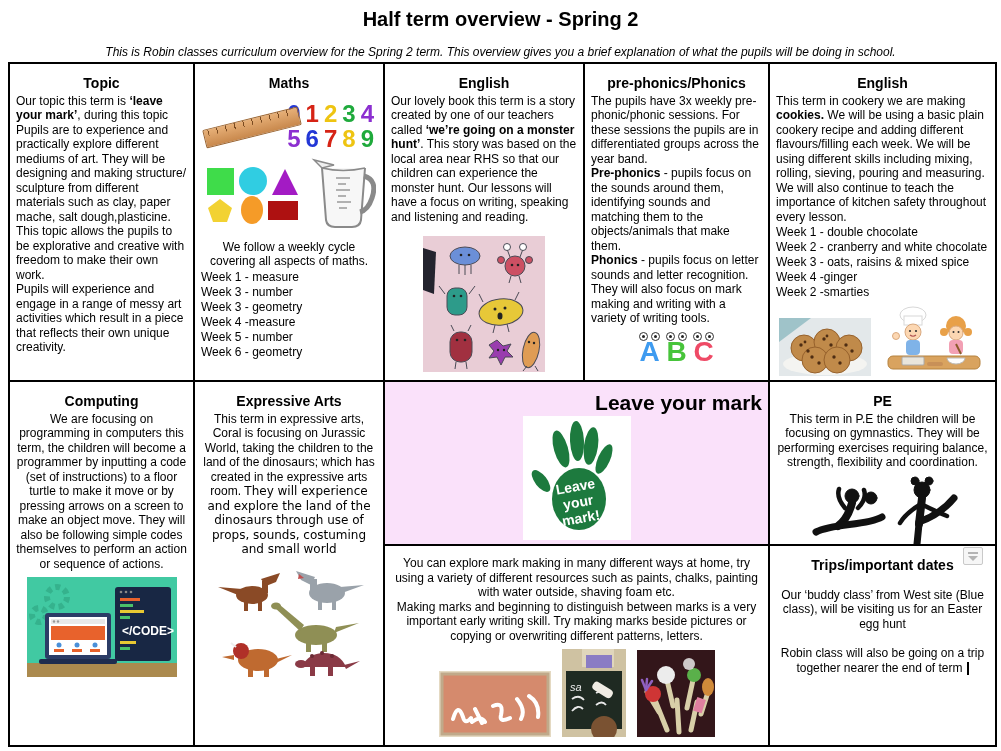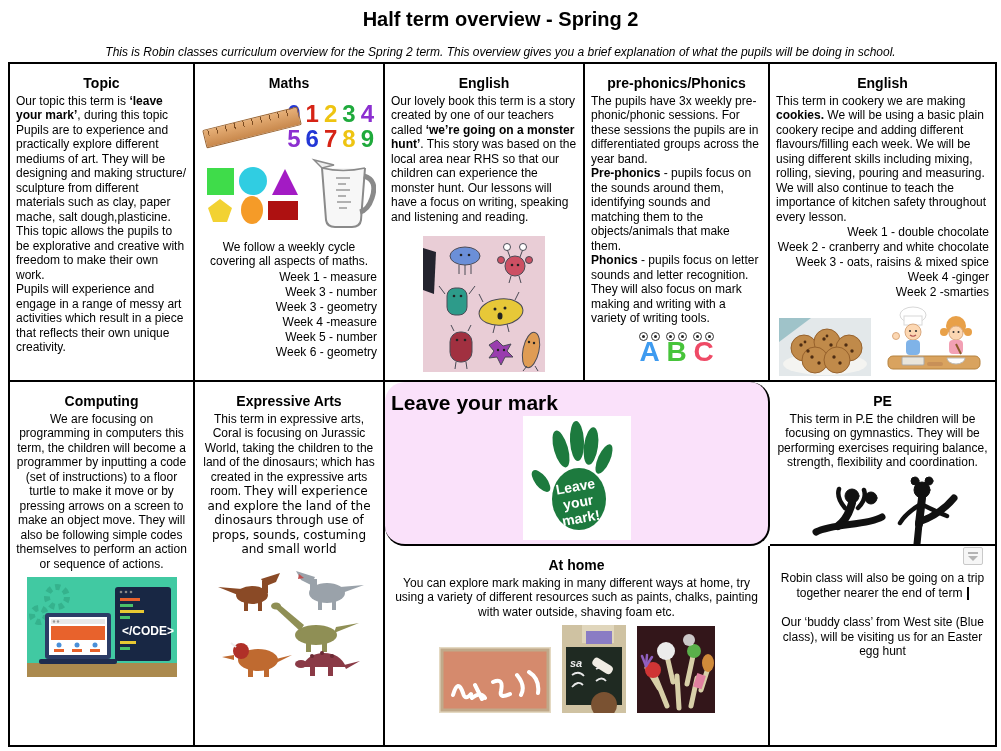--- a/index.html
+++ b/index.html
@@ -25,30 +25,30 @@
     font-size:12px; line-height:14.5px;
   }
   .cell h3 { font-size:14px; font-weight:bold; text-align:center; margin:2px 0 3px; }
   .c-topic    { grid-column:1; grid-row:1; }
   .c-maths    { grid-column:2; grid-row:1; text-align:center; }
   .c-english  { grid-column:3; grid-row:1; }
   .c-phonics  { grid-column:4; grid-row:1; }
   .c-cookery  { grid-column:5; grid-row:1; }
   .c-computing{ grid-column:1; grid-row:2/4; text-align:center; }
   .c-expressive{ grid-column:2; grid-row:2/4; text-align:center; }
-  .c-mark     { grid-column:3/5; grid-row:2; text-align:left;border-radius:20px; }
+  .c-mark     { grid-column:3/5; grid-row:2; text-align:right; }
   .c-pe       { grid-column:5; grid-row:2; text-align:center; }
   .c-athome   { grid-column:3/5; grid-row:3; text-align:center; }
   .c-trips    { grid-column:5; grid-row:3; text-align:center; position:relative; }
 
   .mark-title { font-size:21px; font-weight:bold; margin-top:4px; }
   .hand-box { width:108px; height:124px; background:#fff; margin:5px auto 0;
               display:flex; align-items:center; justify-content:center; }
 
-  .weeks { text-align:right; margin-top:1px; }
+  .weeks { text-align:left; margin-top:1px; }
   .weeks div { line-height:15px; }
   .maths-art { margin:10px 0 8px; }
   .art-row { display:flex; justify-content:center; align-items:center; gap:8px; }
   .ruler-wrap { width:104px; height:48px; position:relative; }
   .ruler { position:absolute; left:2px; top:16px; width:96px; height:17px;
            background:linear-gradient(#e7b078,#c8884c); border:1px solid #9a6430;
            transform:rotate(-14deg); border-radius:2px; }
   .ruler::before { content:""; position:absolute; left:4px; right:4px; top:0; height:6px;
            background:repeating-linear-gradient(90deg,#7a4a20 0 1px, transparent 1px 9px); }
   .digits { font-weight:bold; font-size:24px; line-height:25px; letter-spacing:1px; }
@@ -56,21 +56,21 @@
 
   .abc-row { display:flex; justify-content:center; gap:6px; margin-top:6px; }
   .abc { display:inline-block; text-align:center; }
   .abc .eyes { display:flex; gap:3px; justify-content:center; height:8px; }
   .abc .eyes i { width:7px; height:7px; border-radius:50%; background:#fff;
                  border:1px solid #333; position:relative; }
   .abc .eyes i::after { content:""; position:absolute; left:2px; top:2px; width:3px; height:3px;
                  border-radius:50%; background:#222; }
   .abc b { font-size:28px; line-height:28px; display:block; margin-top:-2px; }
 
-  .img-row { display:flex; justify-content:center; align-items:flex-end; gap:11px; margin-top:6px;font-weight:bold; }
+  .img-row { display:flex; justify-content:center; align-items:flex-end; gap:11px; margin-top:6px; }
   .center-img { display:block; margin:6px auto 0; }
 
   .scroll-btn { position:absolute; top:1px; right:12px; width:18px; height:16px;
                 background:#f6f6f6; border:1px solid #c9c9c9; border-radius:2px;
                 display:flex; align-items:center; justify-content:center; cursor:pointer; }
   .scroll-glyph { padding-top:1px; border-top:2px solid #b3b3b3; }
   .scroll-glyph::after { content:""; display:block; width:0; height:0; margin-top:1px;
                 border-left:5px solid transparent; border-right:5px solid transparent;
                 border-top:5px solid #b3b3b3; }
   .cursor { display:inline-block; width:2px; height:13px; background:#000;
@@ -428,22 +428,22 @@
         <path d="M122,26 L119,52" fill="none" stroke-width="8"></path>
         <path d="M119,52 L116,82" fill="none" stroke-width="7"></path>
         <path d="M119,50 C133,45 145,37 154,26" fill="none" stroke-width="7"></path>
         <path d="M121,32 C111,38 104,44 100,51" fill="none" stroke-width="4.5"></path>
         <path d="M121,32 C131,37 139,41 147,44" fill="none" stroke-width="4.5"></path>
       </g>
     </svg>
   </div>
 
   <div class="cell c-athome">
-    <h3>At home</h3>
     <div>You can explore mark making in many different ways at home, try using a variety of different resources such as paints, chalks,  painting with water outside, shaving foam etc.</div>
+    <div>Making marks and beginning to distinguish between marks is a very important early writing skill. Try making marks beside pictures or copying or overwriting different patterns, letters.</div>
     <div class="img-row">
       <svg width="112" height="66">
         <rect width="112" height="66" fill="#e4d9c2"></rect>
         <rect x="3" y="3" width="106" height="60" fill="#d58a6d"></rect>
         <rect x="3" y="3" width="106" height="60" fill="none" stroke="#c0a98a" stroke-width="3"></rect>
         <path d="M14,48 q5,-17 10,-2 q2,8 8,1 M36,38 l7,14 M33,51 q9,-7 13,0 M54,35 q11,-5 8,9 q-2,8 9,3 M78,28 q9,11 4,20 M90,25 q11,7 9,21" stroke="#ffffff" stroke-width="4" fill="none" stroke-linecap="round"></path>
       </svg>
       <svg width="64" height="88">
         <rect width="64" height="88" fill="#cfc2a2"></rect>
         <rect x="20" y="0" width="32" height="18" fill="#e0d6bc"></rect>
@@ -477,19 +477,20 @@
         <rect x="58" y="48" width="9" height="14" fill="#e080a0" transform="rotate(18 62 55)"></rect>
         <circle cx="52" cy="14" r="6" fill="#e8e8e8" opacity="0.85"></circle>
       </svg>
     </div>
   </div>
 
   <div class="cell c-trips">
     <div class="scroll-btn">
       <div class="scroll-glyph"></div>
     </div>
+    <h3>Trips/important dates</h3>
+    <div class="trips-p">Our ‘buddy class’ from West site (Blue class), will be visiting us for an Easter egg hunt</div>
     <div class="trips-p">
       <span>Robin class will also be going on a trip together nearer the end of term</span><span class="cursor"></span>
     </div>
-    <div class="trips-p">Our ‘buddy class’ from West site (Blue class), will be visiting us for an Easter egg hunt</div>
   </div>
 
 </div>
 
 </body></html>

